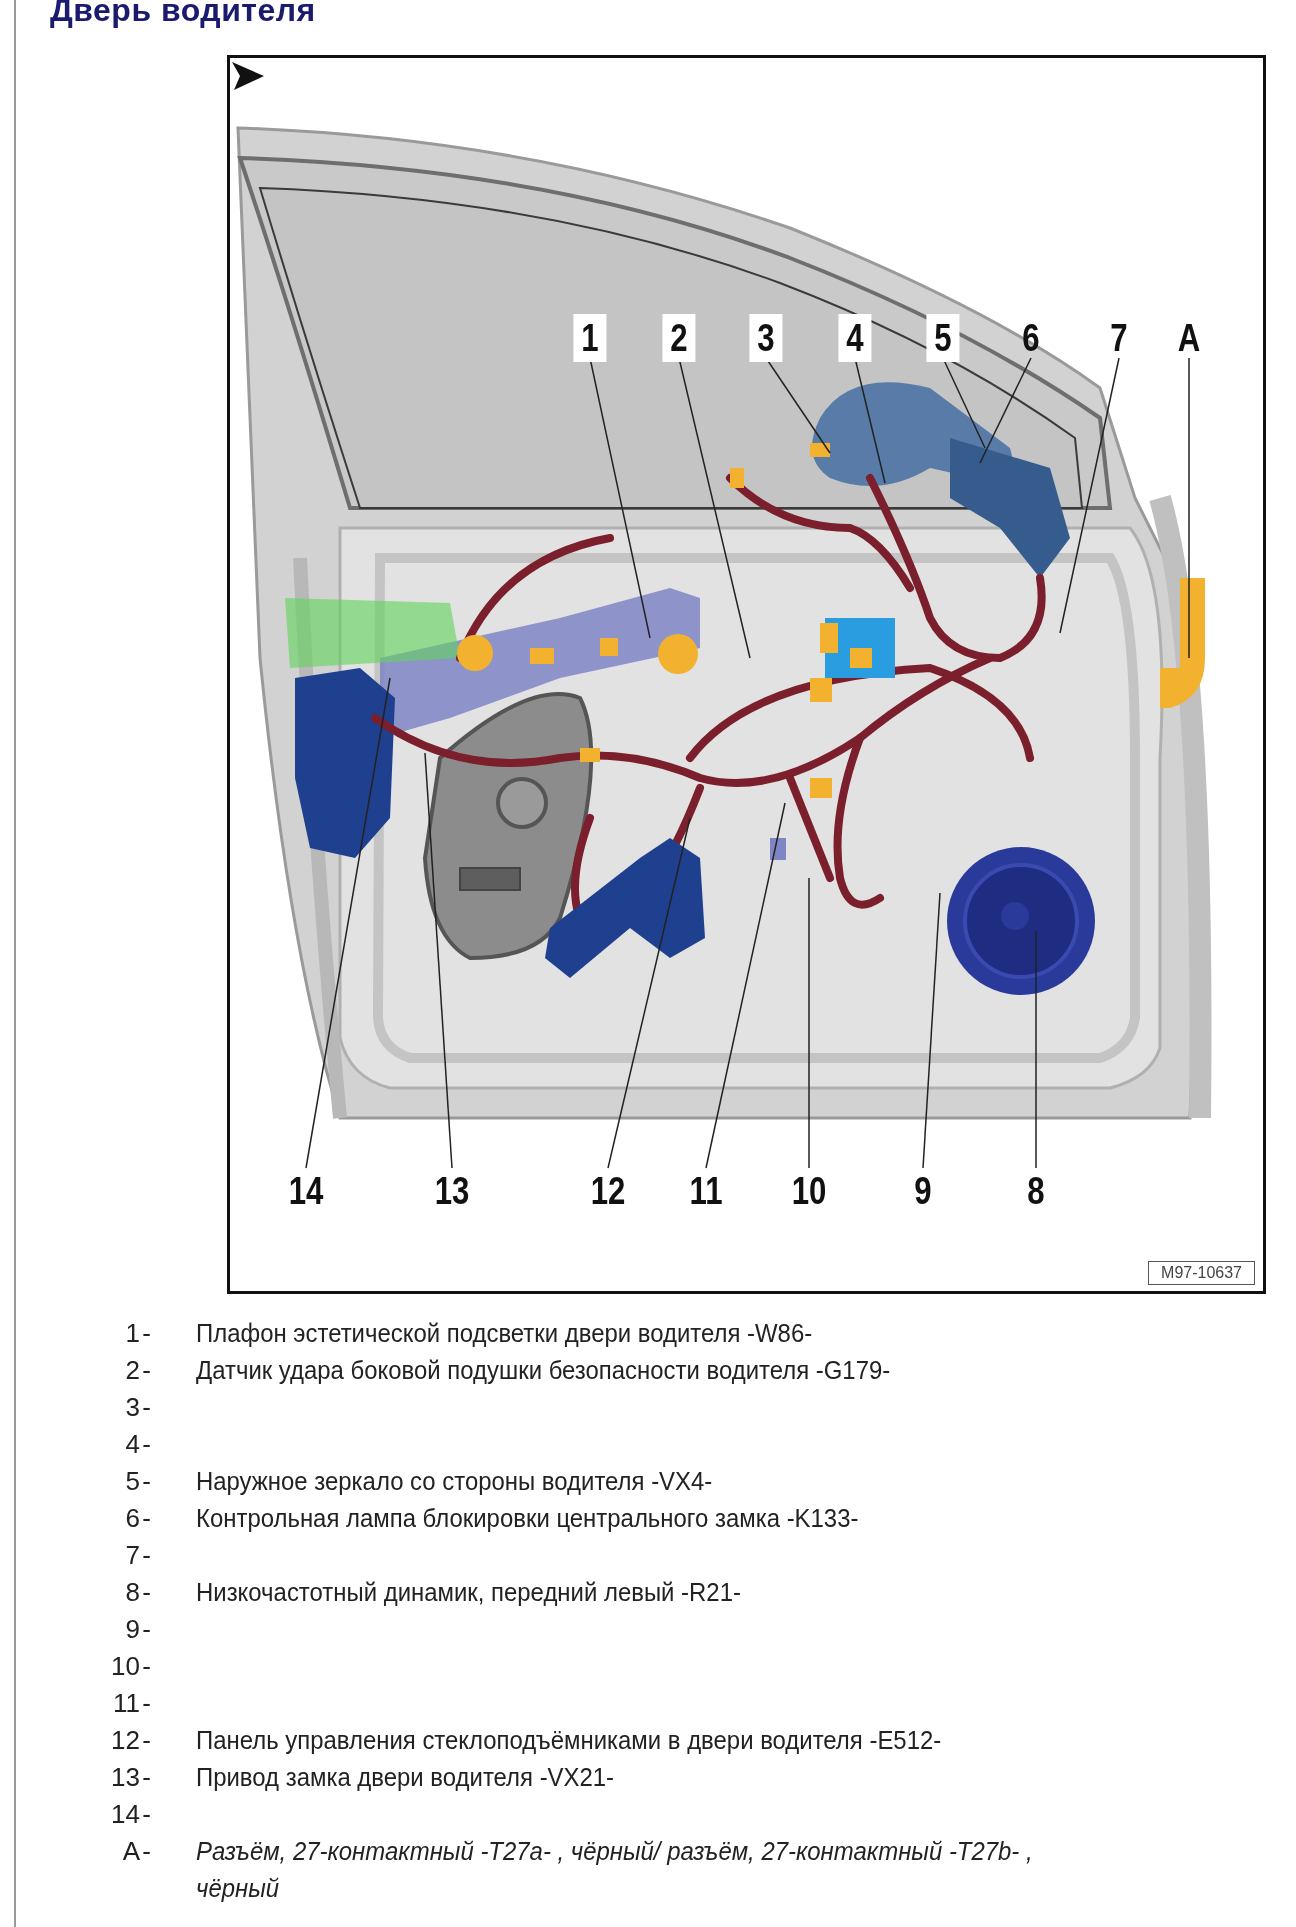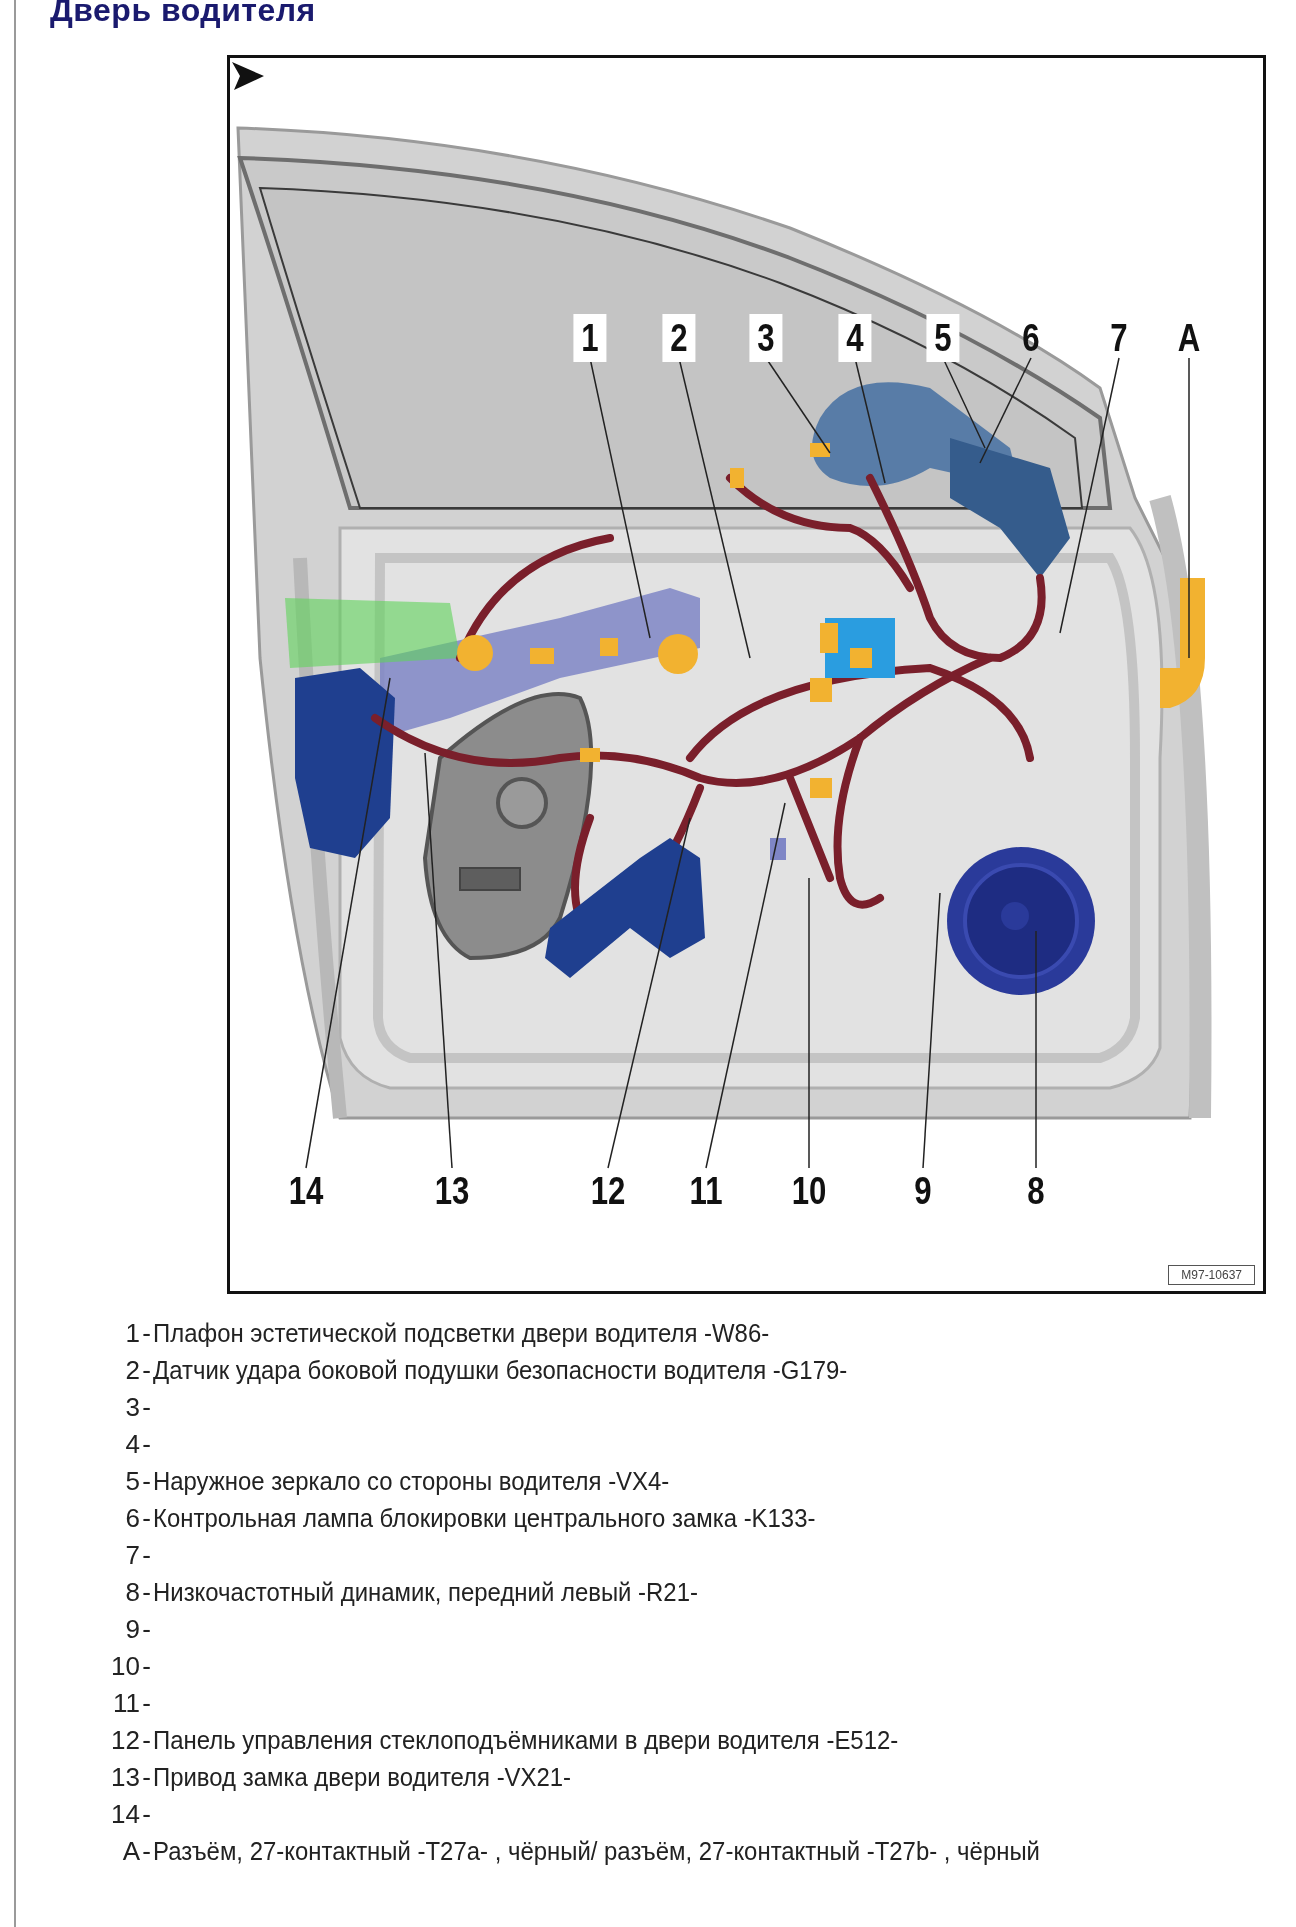--- a/index.html
+++ b/index.html
@@ -10,27 +10,27 @@
                 color: #1a1a6e; letter-spacing: 0.5px; white-space: nowrap; }
   .figure { position: absolute; left: 227px; top: 55px; width: 1033px; height: 1233px;
             border: 3px solid #111; background: #fff; overflow: hidden; }
   .figure svg { position: absolute; left: 0; top: 0; }
   .callout { position: absolute; font-family: "Liberation Sans", "DejaVu Sans", sans-serif;
              font-weight: bold; font-size: 38px; color: #111; transform: translateX(-50%);
              line-height: 1; transform-origin: center; }
   .callout.boxed { background: #fff; padding: 5px 6px 5px 6px; }
   .callout .n { display: inline-block; transform: scaleX(0.82); }
   .fig-id { position: absolute; right: 8px; bottom: 6px; border: 1.5px solid #555;
-            font-size: 12px; color: #444; padding: 2px 12px; background: #fff; }
+            font-size: 16px; color: #444; padding: 2px 12px; background: #fff; }
   .dir-arrow { position: absolute; left: 14px; top: 1175px; }
   .legend { position: absolute; left: 60px; top: 1315px; width: 1220px; }
   .legend-row { display: flex; font-size: 26px; color: #222; line-height: 37px; white-space: nowrap; }
   .legend-row .key { width: 80px; text-align: right; flex: none; }
   .legend-row .sep { width: 13px; flex: none; text-align: center; }
-  .legend-row .txt { white-space: normal; }
+  .legend-row .txt { white-space: normal; margin-left: 43px; }
   .legend-row .txt span { display: inline-block; transform: scaleX(0.92); transform-origin: left; }
 </style>
 </head>
 <body>
 
 <div class="edge-line"></div>
 
 <div class="page-title">Дверь водителя</div>
 
 <div class="figure">
@@ -214,15 +214,15 @@
       <span class="sep">-</span>
       <span class="txt"><span>Привод замка двери водителя -VX21-</span></span>
     </div>
   <div class="legend-row">
       <span class="key">14</span>
       <span class="sep">-</span>
     </div>
   <div class="legend-row">
       <span class="key">A</span>
       <span class="sep">-</span>
-      <span class="txt" style="width:1000px;"><span>Разъём, 27-контактный -T27a- , чёрный/ разъём, 27-контактный -T27b- , чёрный</span></span>
+      <span class="txt" style="width:1000px;font-style:italic;"><span>Разъём, 27-контактный -T27a- , чёрный/ разъём, 27-контактный -T27b- , чёрный</span></span>
     </div>
 </div>
 
 </body></html>

